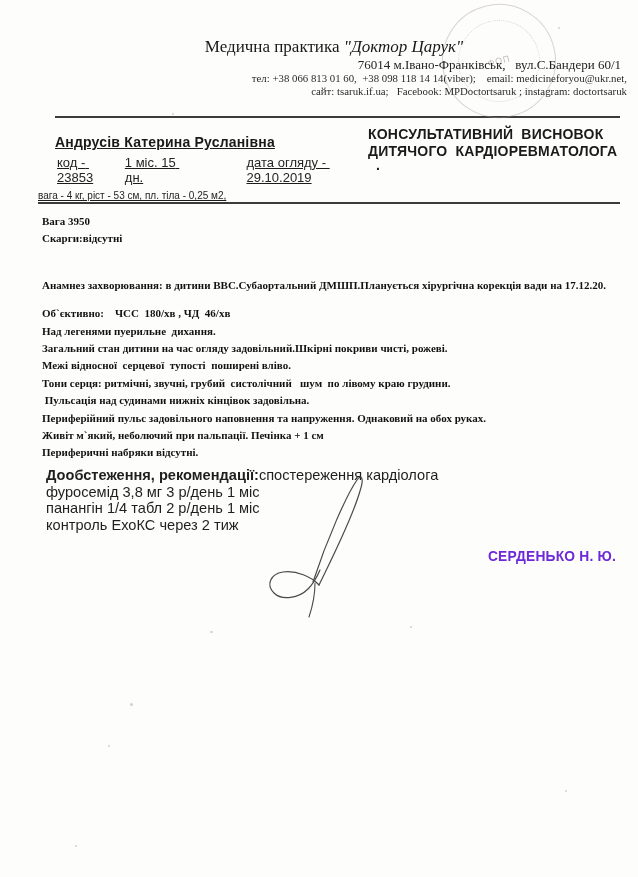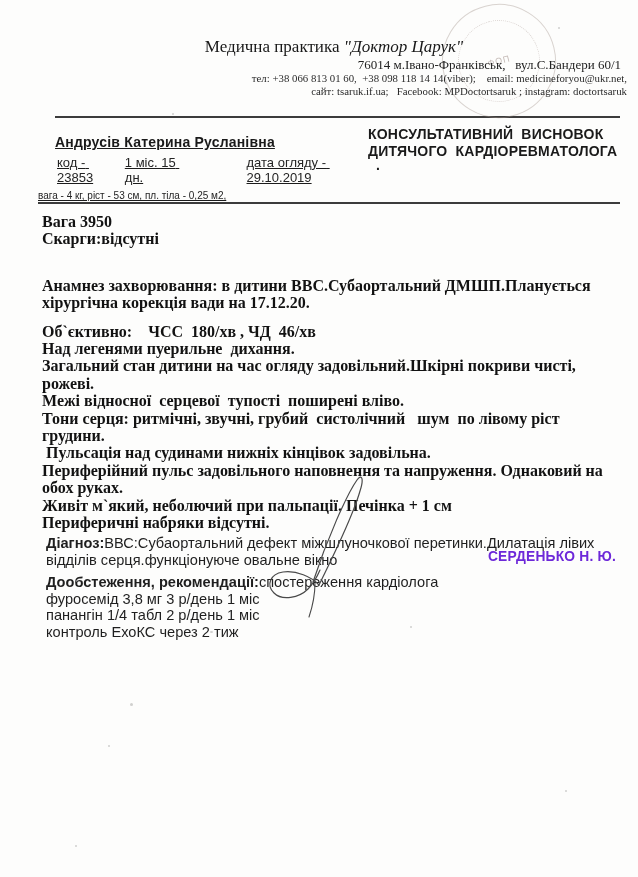--- a/index.html
+++ b/index.html
@@ -81,21 +81,21 @@
   .report-title{
     width:252px;padding-top:8px;
     font-size:14px;font-weight:bold;line-height:17px;
     letter-spacing:0.2px;color:#1a1a1a;
   }
   .report-dot{font-weight:bold;line-height:10px;padding-left:8px;}
 
   
   .body-section{
     margin:9px 20px 0 42px;
-    font-weight:bold;font-size:16px;line-height:17.4px;
+    font-weight:bold;font-size:11px;line-height:17.4px;
     color:#121212;
     position:relative;z-index:1;
   }
   .anamnesis{margin-top:29px;max-width:578px;}
   .objective{margin-top:11px;}
 
   
   .dx-section{
     margin:3px 20px 0 46px;
     font-family:"Liberation Sans",sans-serif;
@@ -153,29 +153,28 @@
   </div>
 
   <div class="body-section">
     <div class="pre">Вага 3950</div>
     <div class="pre">Скарги:відсутні</div>
     <div class="anamnesis pre">Анамнез захворювання: в дитини ВВС.Субаортальний ДМШП.Планується хірургічна корекція вади на 17.12.20.</div>
     <div class="objective pre">Об`єктивно:    ЧСС  180/хв , ЧД  46/хв</div>
     <div class="pre">Над легенями пуерильне  дихання.</div>
     <div class="pre">Загальний стан дитини на час огляду задовільний.Шкірні покриви чисті, рожеві.</div>
     <div class="pre">Межі відносної  серцевої  тупості  поширені вліво.</div>
-    <div class="pre">Тони серця: ритмічні, звучні, грубий  систолічний   шум  по лівому ріст грудини.</div>
+    <div class="pre">Тони серця: ритмічні, звучні, грубий  систолічний   шум  по лівому краю грудини.</div>
     <div class="pre"> Пульсація над судинами нижніх кінцівок задовільна.</div>
     <div class="pre">Периферійний пульс задовільного наповнення та напруження. Однаковий на обох руках.</div>
     <div class="pre">Живіт м`який, неболючий при пальпації. Печінка + 1 см</div>
     <div class="pre">Периферичні набряки відсутні.</div>
   </div>
 
   <div class="dx-section">
-    <div class="dx-para pre"><span class="dx-label">Діагноз:</span><span>ВВС:Субаортальний дефект міжшлуночкової перетинки.Дилатація лівих відділів серця.функціонуюче овальне вікно</span></div>
     <div class="rec-para pre"><span class="rec-label">Дообстеження, рекомендації:</span><span>спостереження кардіолога</span></div>
     <div class="med-line pre">фуросемід 3,8 мг 3 р/день 1 міс</div>
     <div class="med-line pre">панангін 1/4 табл 2 р/день 1 міс</div>
     <div class="med-line pre">контроль ЕхоКС через 2 тиж</div>
   </div>
 
   <svg class="signature" width="125" height="170" viewBox="250 455 125 170" fill="none">
     <path d="M 313 582 C 327 539 347 494 357 480 C 362 473 364 479 360 491 C 352 519 333 556 319 585" stroke="#4a4a4a" stroke-width="1.2" stroke-linecap="round" fill="none"></path>
     <path d="M 319 585 C 312 577 296 570 283 572 C 270 574 266 585 274 593 C 282 601 299 598 308 589 C 313 584 317 577 320 570" stroke="#4a4a4a" stroke-width="1.2" stroke-linecap="round" fill="none"></path>
     <path d="M 315 583 C 315 595 313 605 309 617" stroke="#4a4a4a" stroke-width="1.1" stroke-linecap="round" fill="none"></path>

